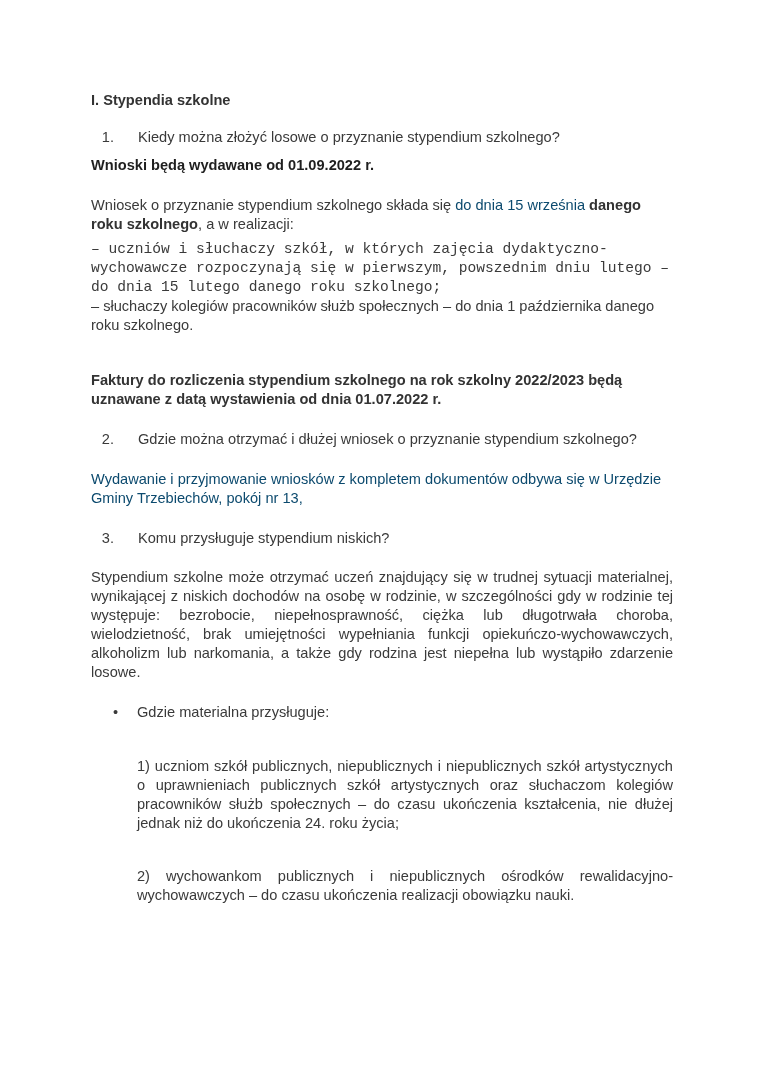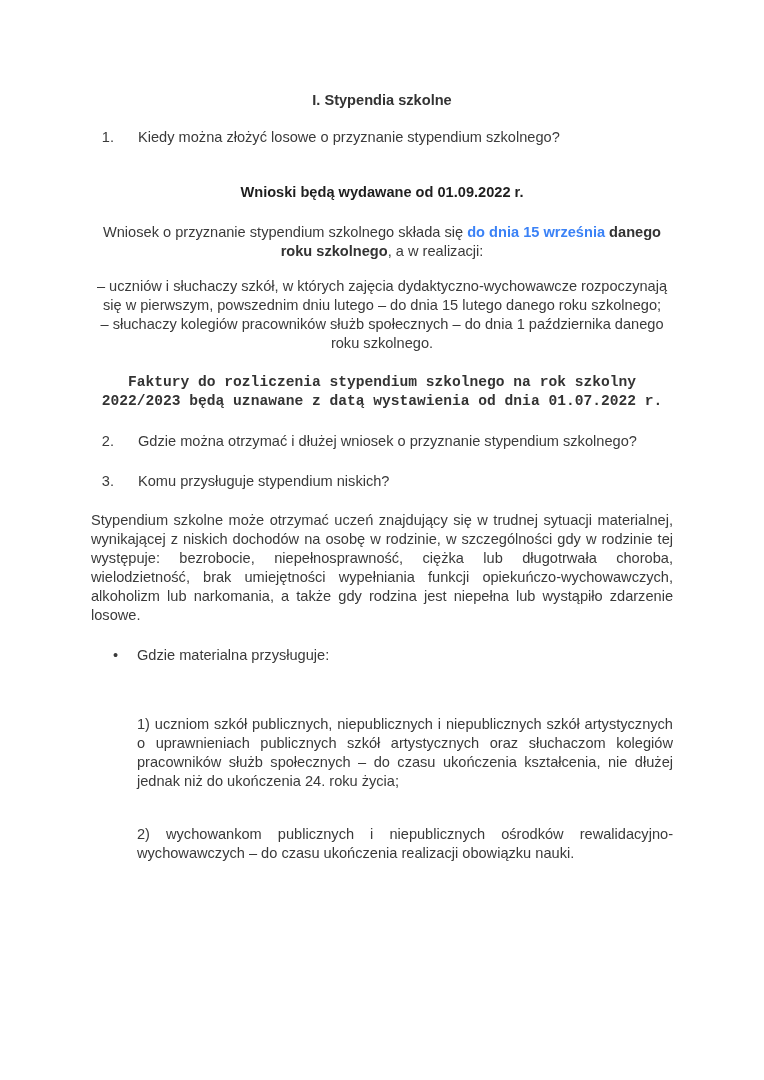--- a/index.html
+++ b/index.html
@@ -16,24 +16,24 @@
       color: #3a3a3a;
       font-size: 14.6px;
       line-height: 19px;
     }
     .page {
       position: absolute;
       left: 91px;
       top: 91px;
       width: 582px;
     }
-    .p { margin: 0; text-align: center; }
+    .p { margin: 0; }
     .bold { font-weight: bold; color: #1f1f1f; }
     .dark-bold { font-weight: bold; color: #333333; }
-    .red { color: #3b82f6; font-weight: bold; }
+    .red { color: #0c4a6e; font-weight: normal; }
     .justify { text-align: justify; }
     .q {
       margin: 0;
       padding-left: 27px;
       position: relative;
     }
     .q .num {
       position: absolute;
       left: 23px;
       transform: translateX(-100%);
@@ -59,46 +59,47 @@
 
 <div class="page">
 
   <p class="p bold" style="color:#333;">I. Stypendia szkolne</p>
 
   <p class="q" style="margin-top:18px;">
     <span class="num">1.</span>
     <span class="qtext">Kiedy można złożyć losowe o przyznanie stypendium szkolnego?</span>
   </p>
 
-  <p class="p bold" style="margin-top:36px;">Wnioski będą wydawane od 01.09.2022 r.</p>
+  <p class="p bold" style="margin-top:9px;">Wnioski będą wydawane od 01.09.2022 r.</p>
 
   <p class="p" style="margin-top:21px;">
     <span>Wniosek o przyznanie stypendium szkolnego składa się </span><span class="red">do dnia 15 września</span><span class="dark-bold"> danego roku szkolnego</span><span>, a w realizacji:</span>
   </p>
 
-  <p class="p" style="margin-top:16px;">– uczniów i słuchaczy szkół, w których zajęcia dydaktyczno-wychowawcze rozpoczynają się w pierwszym, powszednim dniu lutego – do dnia 15 lutego danego roku szkolnego;</p>
+  <p class="p" style="margin-top:6px;font-family:Liberation Mono, monospace;">– uczniów i słuchaczy szkół, w których zajęcia dydaktyczno-wychowawcze rozpoczynają się w pierwszym, powszednim dniu lutego – do dnia 15 lutego danego roku szkolnego;</p>
   <p class="p">– słuchaczy kolegiów pracowników służb społecznych – do dnia 1 października danego roku szkolnego.</p>
 
-  <p class="p dark-bold" style="margin-top:20px;font-family:Liberation Mono, monospace;">Faktury do rozliczenia stypendium szkolnego na rok szkolny 2022/2023 będą uznawane z datą wystawienia od dnia 01.07.2022 r.</p>
+  <p class="p dark-bold" style="margin-top:36px;">Faktury do rozliczenia stypendium szkolnego na rok szkolny 2022/2023 będą uznawane z datą wystawienia od dnia 01.07.2022 r.</p>
 
   <p class="q" style="margin-top:21px;">
     <span class="num">2.</span>
     <span class="qtext">Gdzie można otrzymać i dłużej wniosek o przyznanie stypendium szkolnego?</span>
   </p>
 
+  <p class="p red" style="margin-top:21px;">Wydawanie i przyjmowanie wniosków z kompletem dokumentów odbywa się w Urzędzie Gminy Trzebiechów, pokój nr 13,</p>
 
   <p class="q" style="margin-top:21px;">
     <span class="num">3.</span>
     <span class="qtext">Komu przysługuje stypendium niskich?</span>
   </p>
 
   <p class="p justify" style="margin-top:20px;">Stypendium szkolne może otrzymać uczeń znajdujący się w trudnej sytuacji materialnej, wynikającej z niskich dochodów na osobę w rodzinie, w szczególności gdy w rodzinie tej występuje: bezrobocie, niepełnosprawność, ciężka lub długotrwała choroba, wielodzietność, brak umiejętności wypełniania funkcji opiekuńczo-wychowawczych, alkoholizm lub narkomania, a także gdy rodzina jest niepełna lub wystąpiło zdarzenie losowe.</p>
 
   <p class="bullet-row" style="margin-top:21px;">
     <span class="dot">•</span>
     <span>Gdzie materialna przysługuje:</span>
   </p>
 
-  <p class="sub justify" style="margin-top:50px;">1) uczniom szkół publicznych, niepublicznych i niepublicznych szkół artystycznych o uprawnieniach publicznych szkół artystycznych oraz słuchaczom kolegiów pracowników służb społecznych – do czasu ukończenia kształcenia, nie dłużej jednak niż do ukończenia 24. roku życia;</p>
+  <p class="sub justify" style="margin-top:35px;">1) uczniom szkół publicznych, niepublicznych i niepublicznych szkół artystycznych o uprawnieniach publicznych szkół artystycznych oraz słuchaczom kolegiów pracowników służb społecznych – do czasu ukończenia kształcenia, nie dłużej jednak niż do ukończenia 24. roku życia;</p>
 
   <p class="sub justify" style="margin-top:34px;">2) wychowankom publicznych i niepublicznych ośrodków rewalidacyjno-wychowawczych – do czasu ukończenia realizacji obowiązku nauki.</p>
 
 </div>
 
 </body></html>

